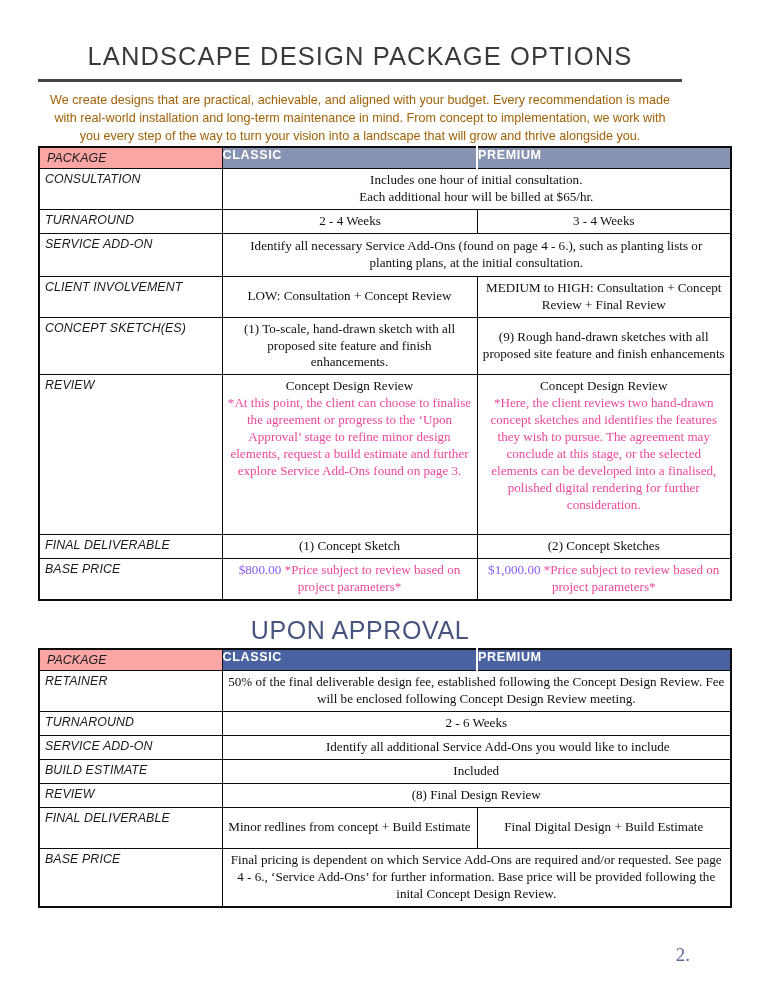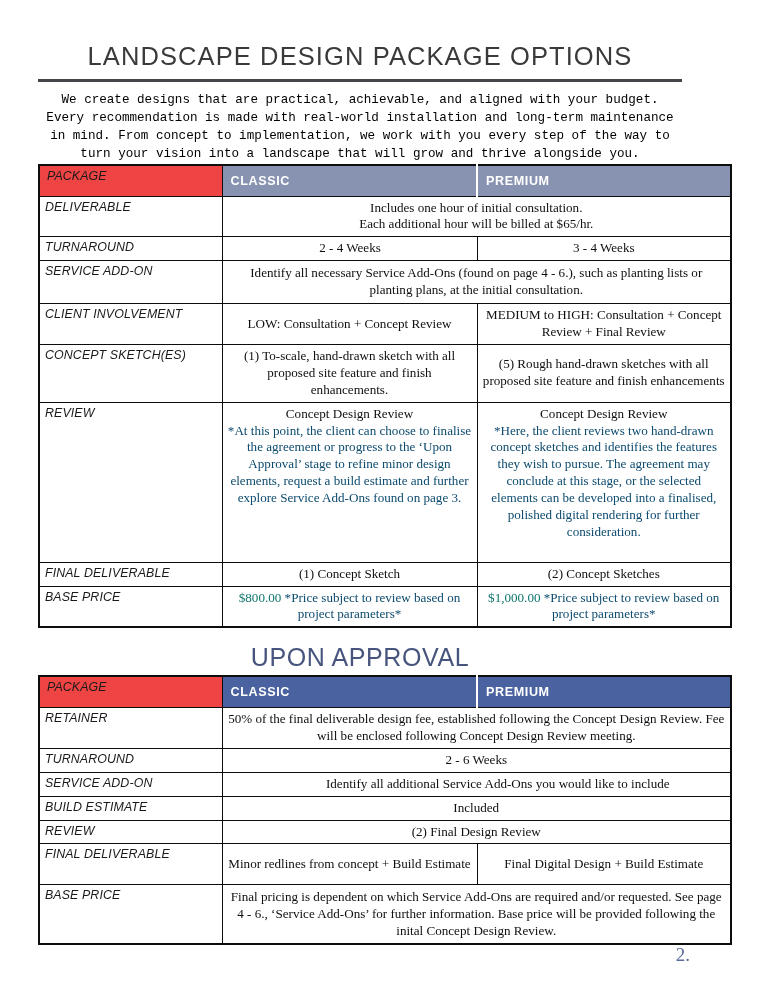--- a/index.html
+++ b/index.html
@@ -36,24 +36,24 @@
     white-space: nowrap;
   }
   .title-rule {
     border: 0;
     border-top: 3px solid #46464a;
     margin: 9px 0 0 0;
     width: 100%;
   }
 
   .intro {
-    font-family: Liberation Mono, monospace;
+    font-family: Liberation Sans, sans-serif;
     font-size: 12.6px;
     line-height: 1.42;
-    color: #000000;
+    color: #a16207;
     text-align: center;
     margin: 10px 8px 0 8px;
   }
 
   
   .section-heading {
     font-family: "Liberation Sans", sans-serif;
     font-size: 25px;
     letter-spacing: 0.6px;
     color: #47557e;
@@ -87,46 +87,46 @@
     vertical-align: top;
   }
   td.val {
     text-align: center;
     font-size: 13.1px;
     line-height: 1.29;
     color: #0f0f0f;
   }
   
   tr.hdr td {
-    padding: 8px;
+    padding: 0;
     border-color: #0d0d0d;
   }
   tr.hdr td.label {
-    background: #ef4444;
+    background: #fca5a5;
     padding: 3px 5px 3px 7px;
   }
   td.hdrcell {
     font-family: "Liberation Sans", sans-serif;
     font-size: 12.6px;
     font-weight: 700;
     letter-spacing: 0.6px;
     color: #ffffff;
     text-align: left;
     padding: 4px 5px 4px 8px;
     vertical-align: middle;
   }
   .t1 td.hdrcell { background: #8793b0; }
   .t1 td.hdrcell.premium { border-left: 2px solid #ffffff; }
   .t2 td.hdrcell { background: #4a63a0; }
   .t2 td.hdrcell.premium { border-left: 2px solid #ffffff; }
 
   .note {
-    color: #0c4a6e;
-  }
-  .price-strong { color: #0f766e; }
+    color: #ec4899;
+  }
+  .price-strong { color: #8b5cf6; }
 
   
   .page-num {
     position: absolute;
     right: 30px;
     bottom: 28px;
     font-family: "Liberation Serif", serif;
     font-size: 19px;
     color: #5c6b9e;
   }
@@ -149,21 +149,21 @@
         <col style="width:254px">
       </colgroup>
     <tbody>
       <tr class="hdr" style="height: 22px;">
         <td class="label">PACKAGE</td>
         <td class="hdrcell classic">CLASSIC</td>
         <td class="hdrcell premium">PREMIUM</td>
       </tr>
 
       <tr style="height: 40px;">
-        <td class="label">DELIVERABLE</td>
+        <td class="label">CONSULTATION</td>
         <td class="val" colspan="2" style="vertical-align: middle;">
           <span>Includes one hour of initial consultation.</span><br>
           <span>Each additional hour will be billed at $65/hr.</span>
         </td>
       </tr>
 
       <tr style="height: 21px;">
         <td class="label">TURNAROUND</td>
         <td class="val" style="vertical-align: middle; padding-left: 6px;">2 - 4 Weeks</td>
         <td class="val" style="vertical-align: middle;">3 - 4 Weeks</td>
@@ -176,21 +176,21 @@
 
       <tr style="height: 39px;">
         <td class="label">CLIENT INVOLVEMENT</td>
         <td class="val" style="vertical-align: middle;">LOW: Consultation + Concept Review</td>
         <td class="val" style="vertical-align: middle;">MEDIUM to HIGH: Consultation + Concept Review + Final Review</td>
       </tr>
 
       <tr style="height: 54px;">
         <td class="label">CONCEPT SKETCH(ES)</td>
         <td class="val" style="vertical-align: middle;">(1) To-scale, hand-drawn sketch with all proposed site feature and finish enhancements.</td>
-        <td class="val" style="vertical-align: middle;">(5) Rough hand-drawn sketches with all proposed site feature and finish enhancements</td>
+        <td class="val" style="vertical-align: middle;">(9) Rough hand-drawn sketches with all proposed site feature and finish enhancements</td>
       </tr>
 
       <tr style="height: 160px;">
         <td class="label">REVIEW</td>
         <td class="val">
           <div>Concept Design Review</div>
           <div class="note">*At this point, the client can choose to finalise the agreement or progress to the ‘Upon Approval’ stage to refine minor design elements, request a build estimate and further explore Service Add-Ons found on page 3.</div>
         </td>
         <td class="val">
           <div>Concept Design Review</div>
@@ -248,21 +248,21 @@
         <td class="val" colspan="2" style="vertical-align: middle; padding-left: 48px;">Identify all additional Service Add-Ons you would like to include</td>
       </tr>
 
       <tr style="height: 22px;">
         <td class="label">BUILD ESTIMATE</td>
         <td class="val" colspan="2" style="vertical-align: middle;">Included</td>
       </tr>
 
       <tr style="height: 22px;">
         <td class="label">REVIEW</td>
-        <td class="val" colspan="2" style="vertical-align: middle;">(2) Final Design Review</td>
+        <td class="val" colspan="2" style="vertical-align: middle;">(8) Final Design Review</td>
       </tr>
 
       <tr style="height: 41px;">
         <td class="label">FINAL DELIVERABLE</td>
         <td class="val" style="vertical-align: middle; margin-left: 21px;">Minor redlines from concept + Build Estimate</td>
         <td class="val" style="vertical-align: middle;">Final Digital Design + Build Estimate</td>
       </tr>
 
       <tr style="height: 59px;">
         <td class="label">BASE PRICE</td>

